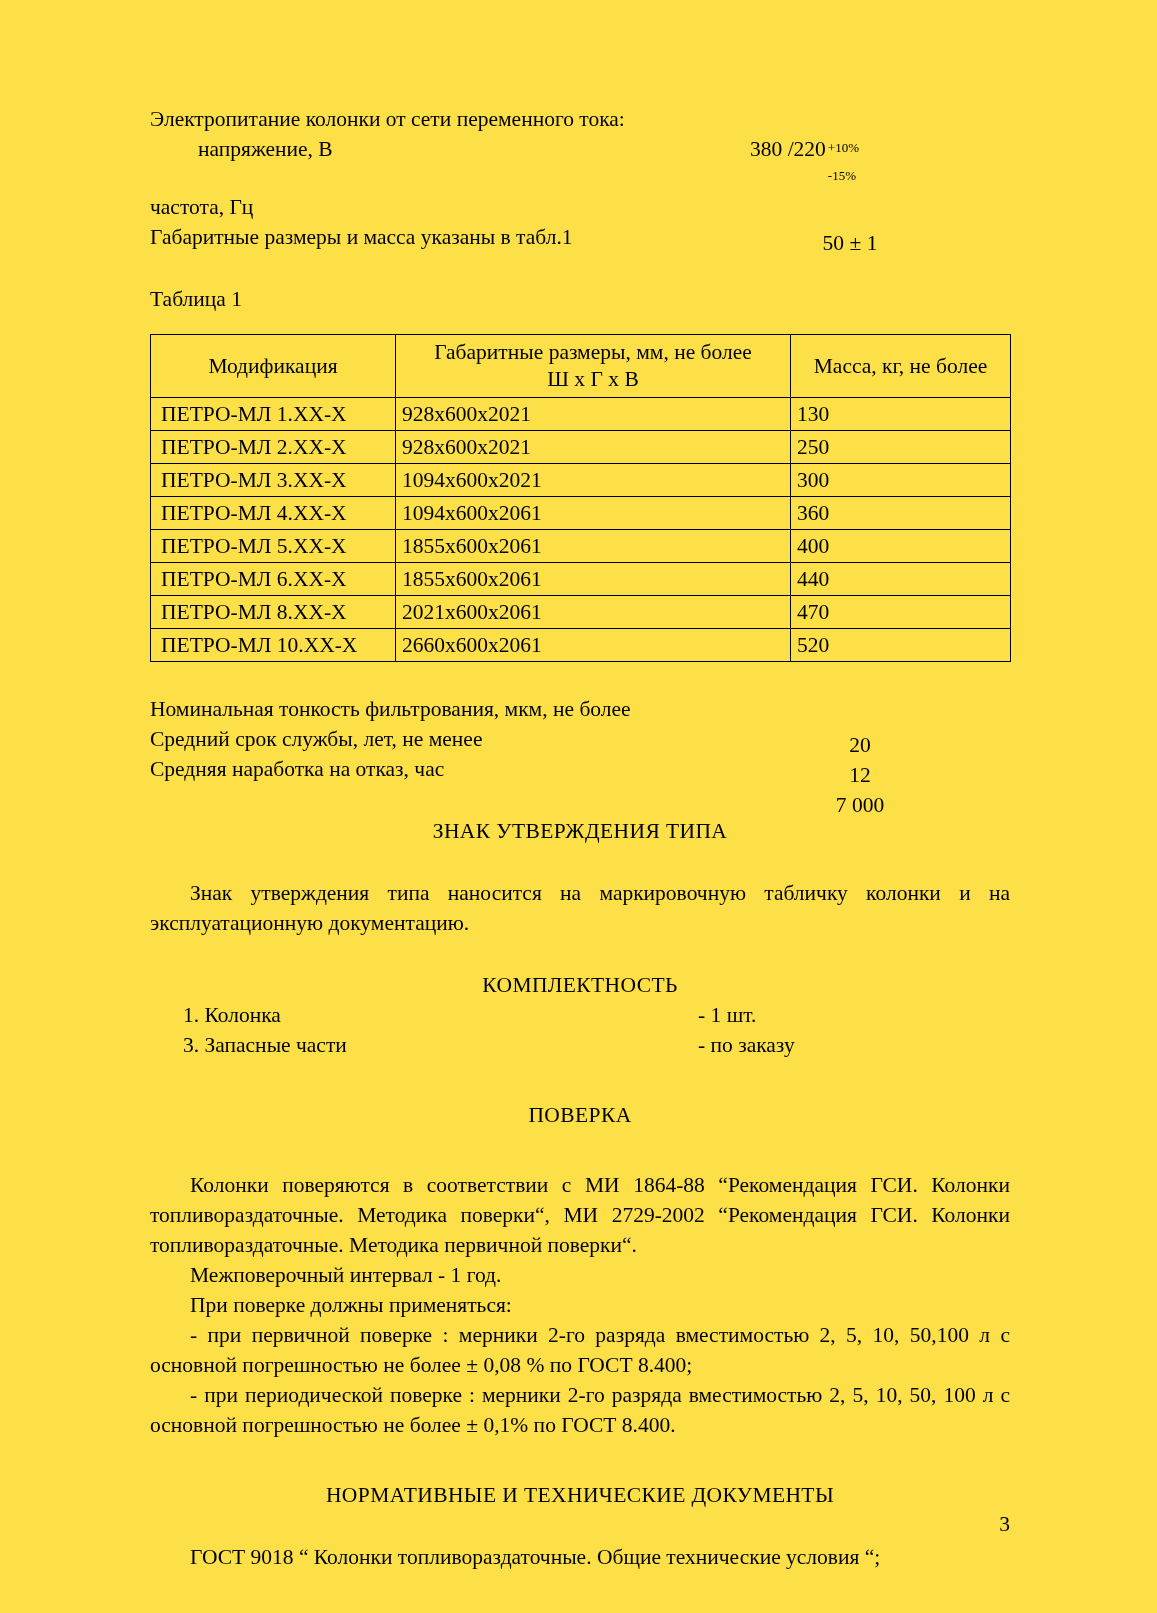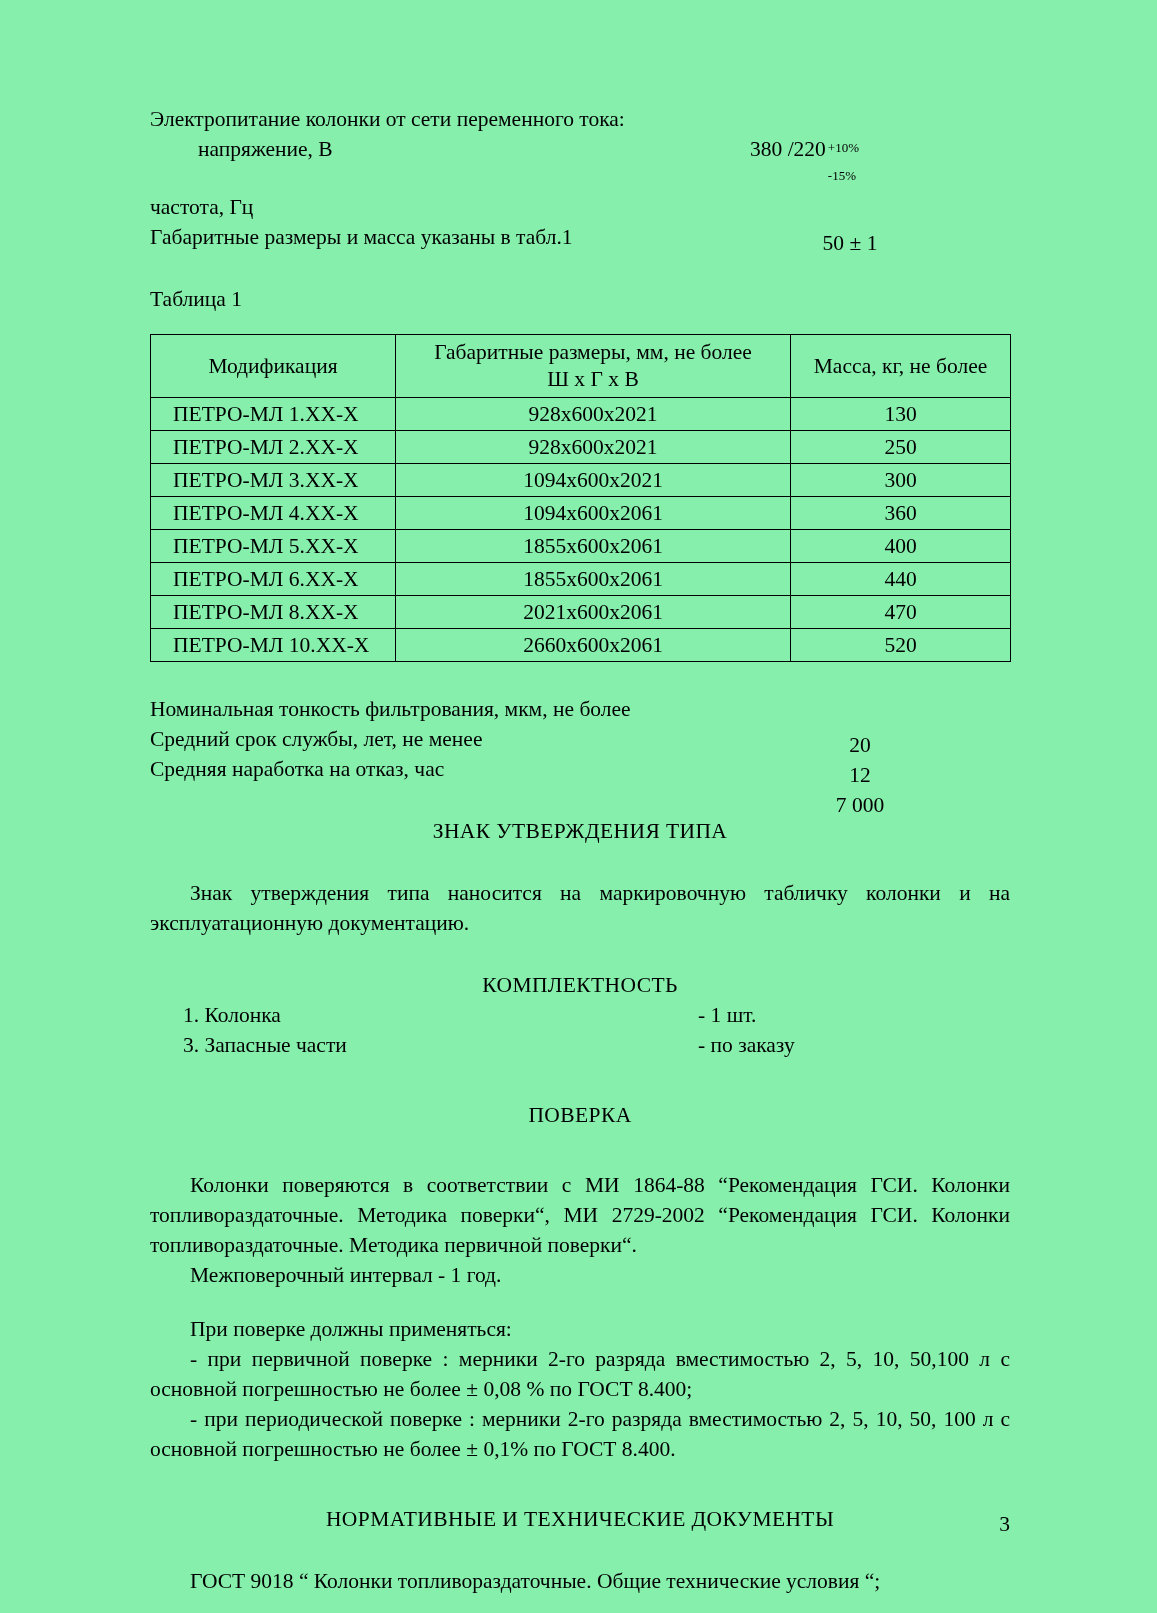--- a/index.html
+++ b/index.html
@@ -10,21 +10,21 @@
   }
   body {
     font-family: "Liberation Serif", "DejaVu Serif", serif;
     color: #000000;
   }
   .page {
     position: relative;
     width: 1157px;
     height: 1613px;
     margin: 0 auto;
-    background: #86efac;
+    background: #fde047;
     overflow: hidden;
   }
   .content {
     position: absolute;
     left: 150px;
     top: 0;
     width: 860px;
   }
 
   
@@ -109,27 +109,27 @@
     padding: 2px 6px;
     font-weight: normal;
     vertical-align: middle;
   }
   table.tbl th {
     text-align: center;
     line-height: 27px;
     height: 58px;
   }
   table.tbl td {
-    text-align: center;
+    text-align: left;
     height: 28px;
     line-height: 26px;
   }
   table.tbl td.modif {
     text-align: left;
-    padding-left: 22px;
+    padding-left: 10px;
   }
   col.c1 { width: 245px; }
   col.c2 { width: 395px; }
   col.c3 { width: 220px; }
 
   
   .kit-row {
     position: relative;
     font-size: 21.5px;
     line-height: 30px;
@@ -284,21 +284,21 @@
     </div>
 
     <div class="sp-40"></div>
 
     <div class="centered-heading">ПОВЕРКА</div>
 
     <div class="sp-40"></div>
 
     <div class="para indent">Колонки поверяются в соответствии с МИ 1864-88 “Рекомендация ГСИ. Колонки топливораздаточные. Методика поверки“,    МИ 2729-2002 “Рекомендация ГСИ. Колонки топливораздаточные. Методика первичной поверки“.</div>
     <div class="line indent-1" style="padding-left:40px;">Межповерочный интервал - 1 год.</div>
-    <div class="line indent-1" style="padding-left:40px;margin-top:24px;">При поверке должны применяться:</div>
+    <div class="line indent-1" style="padding-left:40px;">При поверке должны применяться:</div>
     <div class="para indent">- при первичной поверке : мерники 2-го разряда вместимостью 2, 5, 10, 50,100 л с основной погрешностью не более ±  0,08 % по ГОСТ 8.400;</div>
     <div class="para indent">- при периодической поверке : мерники 2-го разряда вместимостью 2, 5, 10, 50, 100 л с основной погрешностью не более ±  0,1% по ГОСТ 8.400.</div>
 
     <div class="sp-40"></div>
 
     <div class="centered-heading">НОРМАТИВНЫЕ  И ТЕХНИЧЕСКИЕ ДОКУМЕНТЫ</div>
 
     <div class="sp-32"></div>
 
     <div class="para indent">ГОСТ 9018 “ Колонки  топливораздаточные. Общие  технические  условия “;</div>

